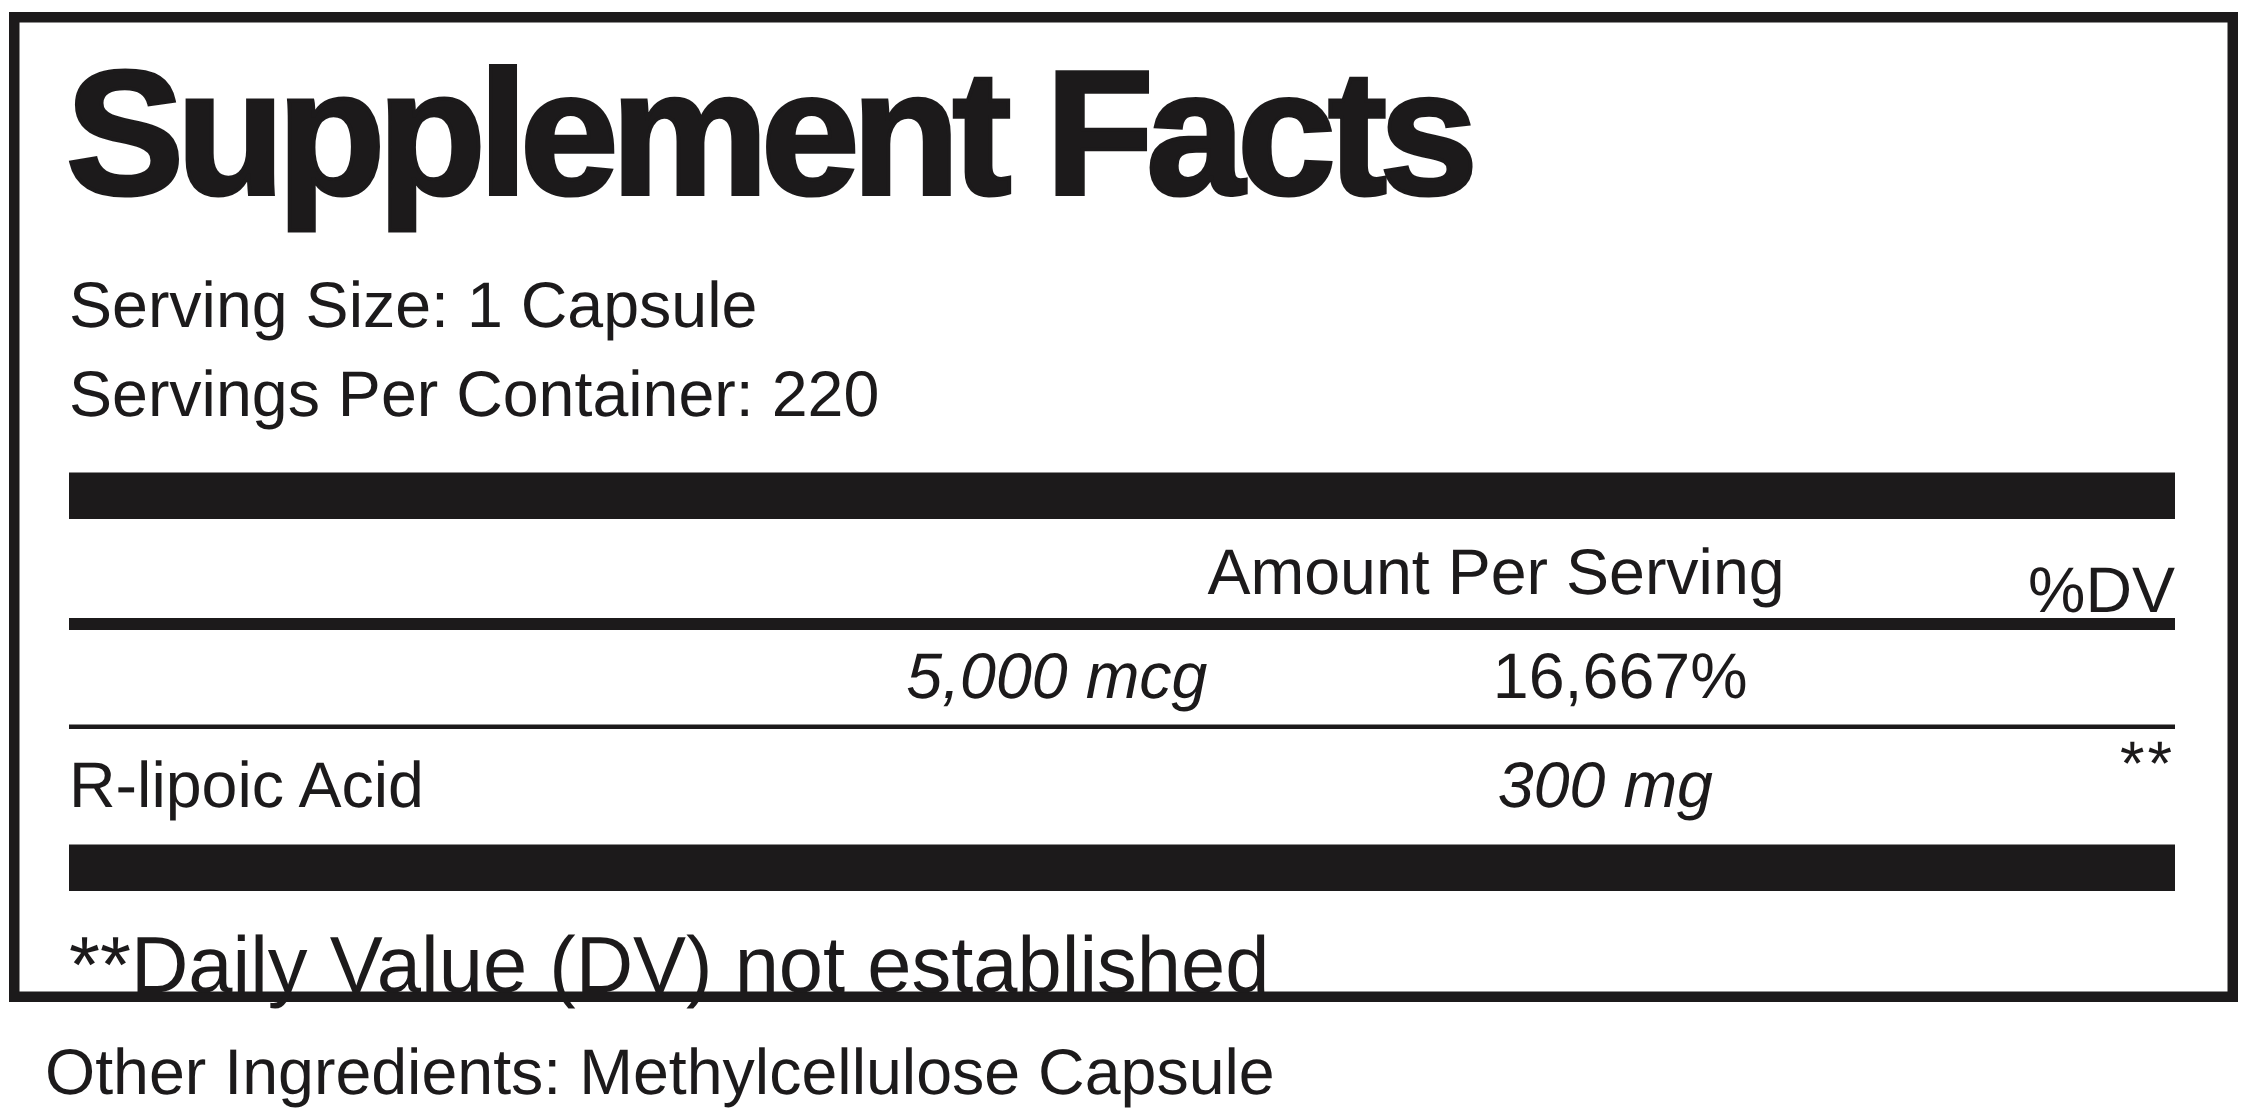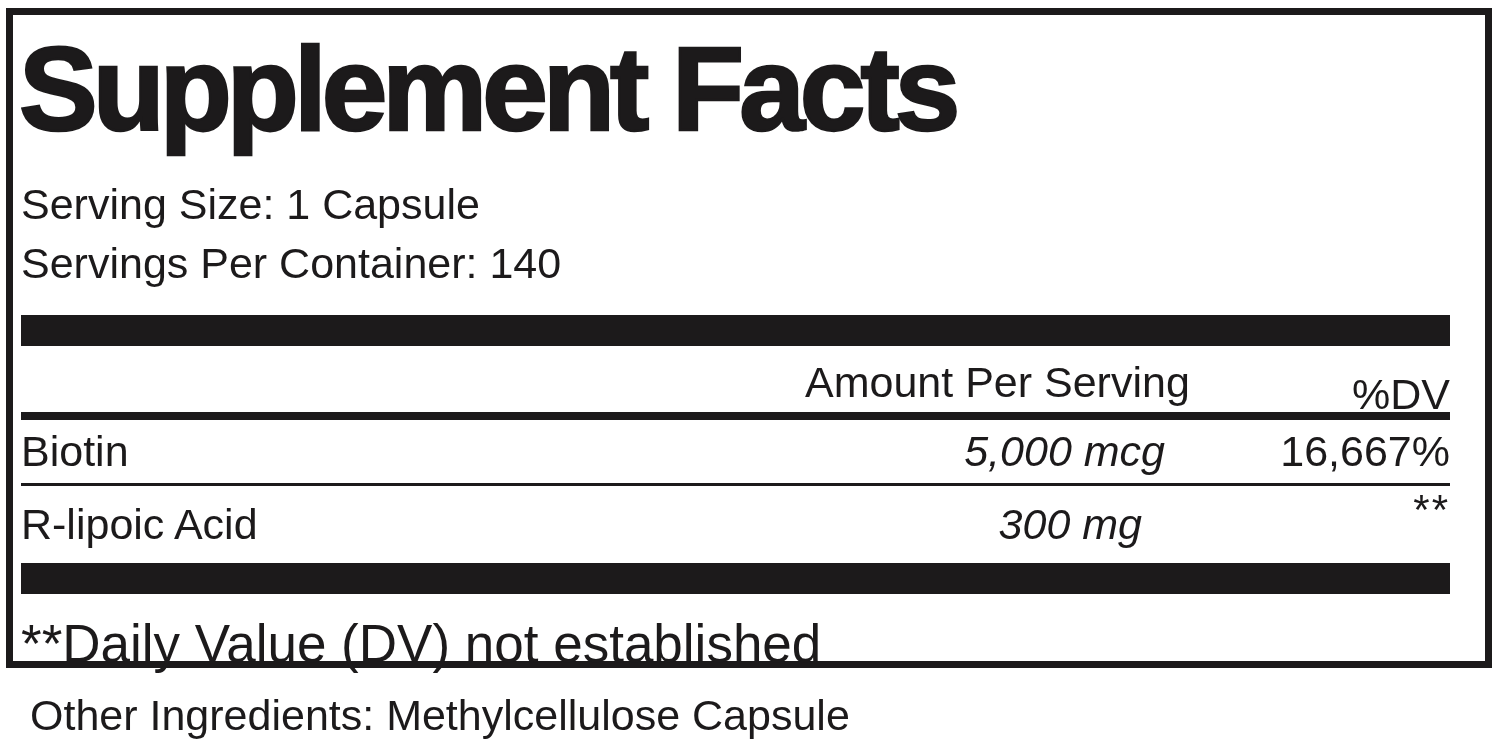--- a/index.html
+++ b/index.html
@@ -11,21 +11,21 @@
     overflow: hidden;
   }
   .stage { position: relative; width: 1500px; height: 742px; background: #fff; }
 
   .panel {
     position: absolute;
     left: 6px; top: 8px;
     width: 1486px; height: 660px;
     border: 7px solid #1c1a1b;
     background: #fff;
-    padding: 0 35px 0 8px;
+    padding: 0 35px 0 33px;
   }
 
   .title {
     margin-top: 14px;
     margin-left: -2px;
     font-size: 118px;
     line-height: 1.02;
     font-weight: 700;
     letter-spacing: -5px;
     -webkit-text-stroke: 2.5px #1c1a1b;
@@ -93,35 +93,34 @@
 <body>
 
 <div class="stage">
 
   <div class="panel">
 
     <div class="title">Supplement Facts</div>
 
     <div class="serving-block">
       <div class="serving-line">Serving Size: 1 Capsule</div>
-      <div class="serving-line">Servings Per Container: 140</div>
+      <div class="serving-line">Servings Per Container: 220</div>
     </div>
 
     <div class="bar-thick"></div>
 
     <div class="grid hdr-row">
       <div></div>
       <div class="hdr-amount">Amount Per Serving</div>
       <div class="hdr-dv">%DV</div>
     </div>
 
     <div class="rule-med"></div>
 
     <div class="grid nutrient-row row-biotin">
-      <div class="cell-name">Biotin</div>
       <div class="cell-amount">5,000 mcg</div>
       <div class="cell-dv">16,667%</div>
     </div>
 
     <div class="rule-thin"></div>
 
     <div class="grid nutrient-row row-rla">
       <div class="cell-name">R-lipoic Acid</div>
       <div class="cell-amount">300 mg</div>
       <div class="cell-dv"><span class="sup">**</span></div>

